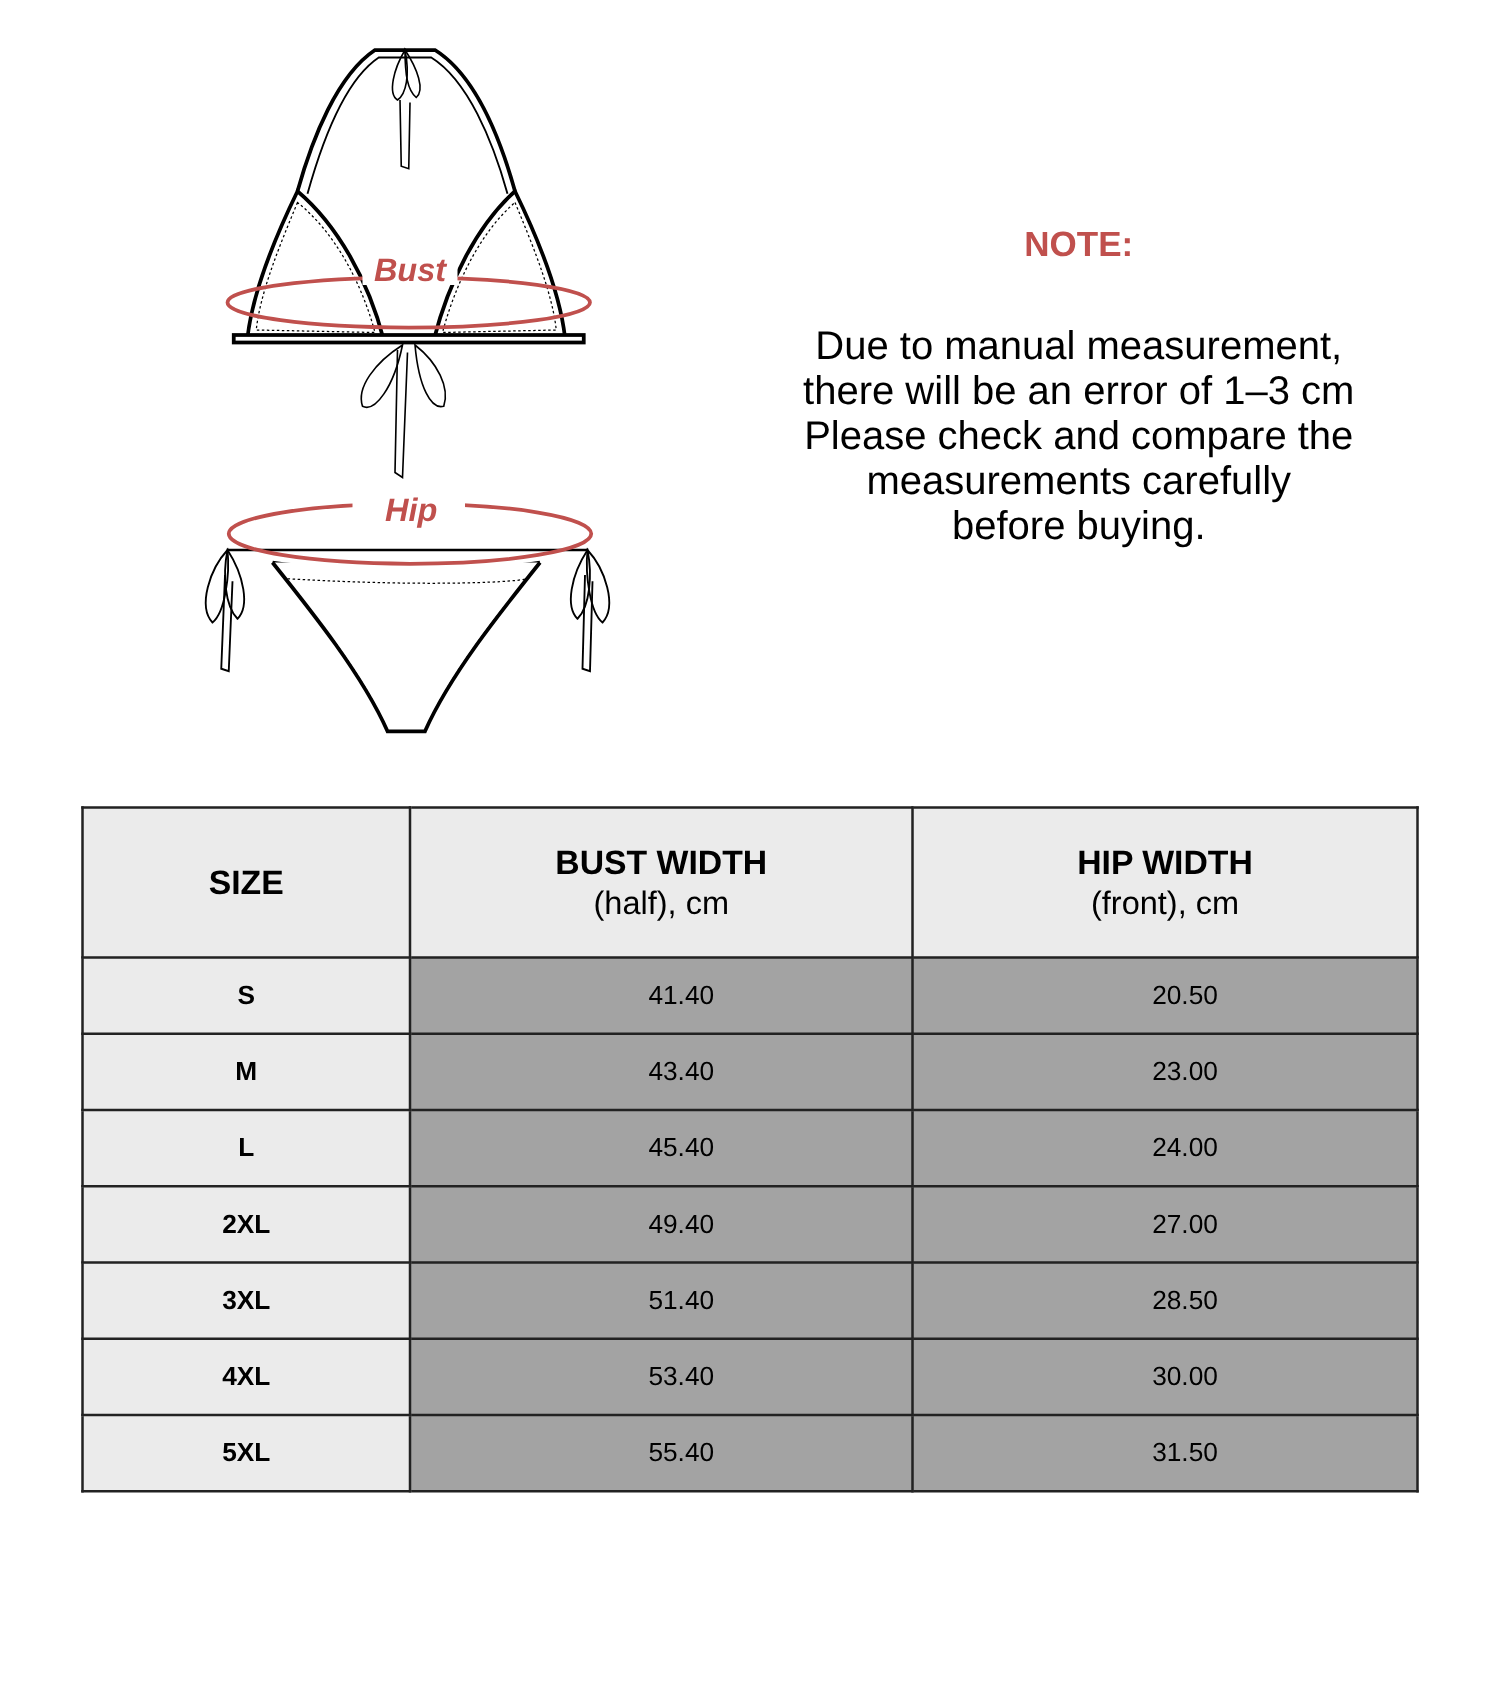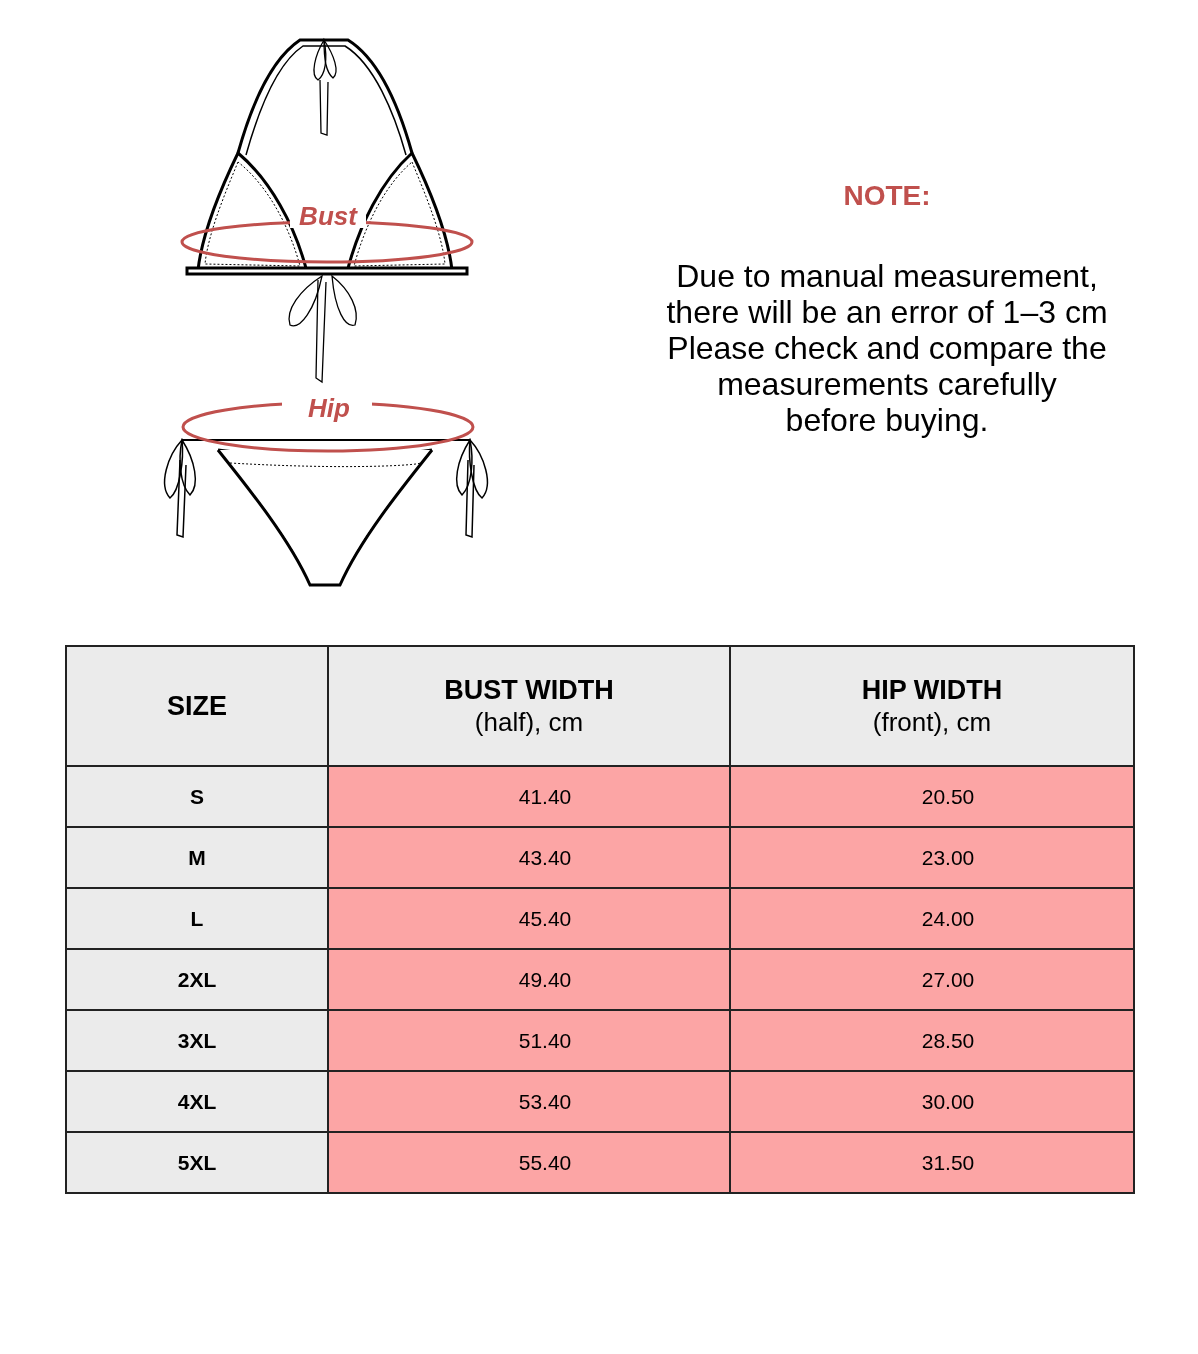--- a/index.html
+++ b/index.html
@@ -1,31 +1,31 @@
 <!DOCTYPE html>
 <html><head>
   <meta charset="utf-8">
   <style>
     html, body { margin: 0; padding: 0; background: #ffffff; }
     body { width: 1198px; height: 1354px; position: relative; overflow: hidden;
            font-family: "Liberation Sans", sans-serif; color: #000; }
     .illustration { position: absolute; left: 150px; top: 20px; width: 360px; height: 580px; font-style: italic; }
     .illustration svg { width: 360px; height: 580px; display: block; }
     .lbl { font-family: "Liberation Sans", sans-serif; font-weight: bold; font-size: 26px; fill: #c0504d; }
-    .note { position: absolute; left: 644px; top: 178px; width: 486px; text-align: center; }
+    .note { position: absolute; left: 620px; top: 178px; width: 486px; text-align: center; }
     .note-title { color: #c0504d; font-weight: bold; font-size: 28px; margin: 0 0 44px 0; line-height: 36px; }
     .note-body { font-size: 32px; line-height: 36px; margin: 0; }
     .note-body b { font-weight: normal; }
     table.size { position: absolute; left: 65px; top: 645px; width: 1068px; border-collapse: collapse; table-layout: fixed; }
     table.size th, table.size td { border: 2px solid #222; text-align: center; padding: 0; }
     table.size thead th { background: #ebebeb; height: 118px; font-size: 27px; font-weight: bold; line-height: 32px; }
     table.size thead th .sub { display: block; font-weight: normal; font-size: 26px; }
     table.size tbody td { height: 59px; font-size: 21px; }
     table.size tbody td.size-cell { background: #ebebeb; font-weight: bold; }
-    table.size tbody td.val { background: #fca5a5; padding-left: 32px; }
+    table.size tbody td.val { background: #a3a3a3; padding-left: 32px; }
     col.c1 { width: 262px; } col.c2 { width: 402px; } col.c3 { width: 404px; }
   </style>
 </head>
 <body>
 
 <div class="illustration">
   <svg viewBox="0 0 360 580" xmlns="http://www.w3.org/2000/svg">
 
     <g fill="none" stroke="#000">
 

